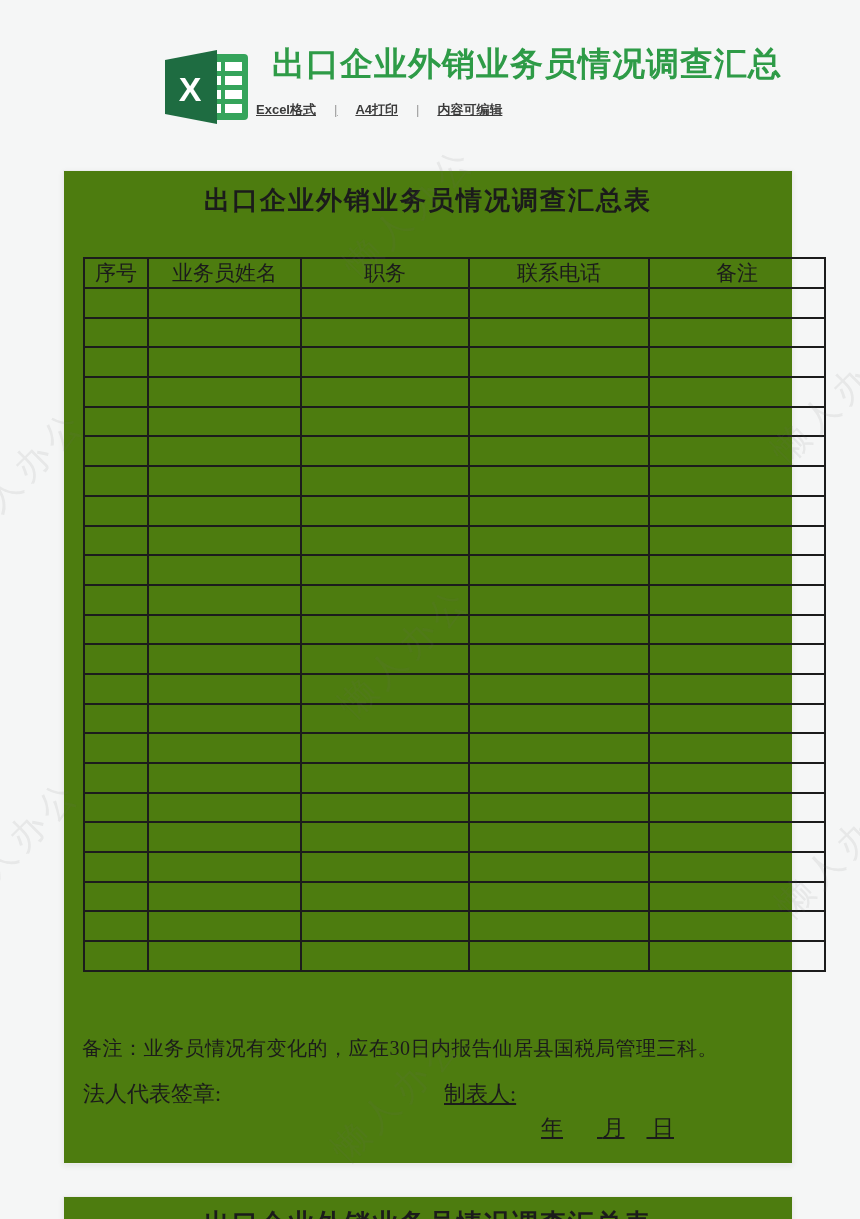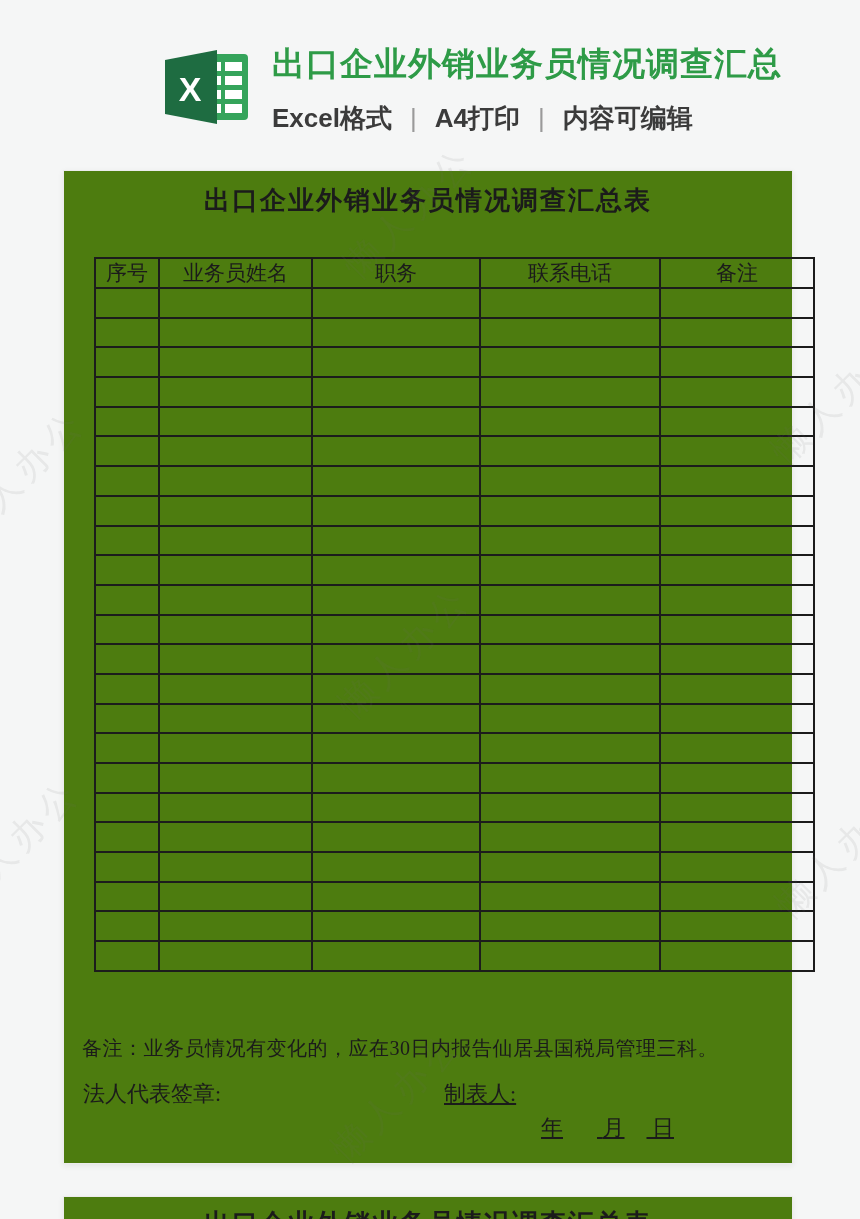--- a/index.html
+++ b/index.html
@@ -13,22 +13,22 @@
 
   
   .site-header { position:absolute; left:0; top:0; width:860px; height:170px; }
   .excel-logo { position:absolute; left:160px; top:45px; width:90px; height:84px; }
   .main-title {
     position:absolute; left:272px; top:42px;
     font-size:33px; font-weight:bold; letter-spacing:1px;
     color:#2e9b47; white-space:nowrap;
   }
   .sub-title {
-    position:absolute; left:272px; top:101px;
-    font-size:26px; font-weight:bold; color:#3b3b3b; white-space:nowrap;
+    position:absolute; left:256px; top:101px;
+    font-size:13px; font-weight:bold; color:#3b3b3b; white-space:nowrap;text-decoration:underline;
   }
   .sub-title .sep { color:#9a9a9a; font-weight:normal; margin:0 18px; }
 
   
   .wm {
     position:absolute; z-index:3;
     font-family:"Liberation Serif", serif;
     font-size:36px; letter-spacing:6px; white-space:nowrap;
     color:rgba(110,110,110,0.10);
     transform:translate(-50%,-50%) rotate(-45deg);
@@ -53,29 +53,29 @@
     white-space:nowrap;
   }
   .card-2 .doc-title { top:9px; }
 
   .company-line {
     position:absolute; left:19px; top:60px;
     font-size:21px; white-space:nowrap;
   }
 
   .survey-table {
-    position:absolute; left:30px; top:86px;
+    position:absolute; left:19px; top:86px;
     width:699px; table-layout:fixed; border-collapse:collapse;
   }
   .survey-table td {
     border:2px solid #1c1c1c; padding:0; height:29.7px;
     font-size:21px; text-align:center; vertical-align:middle;
   }
   .survey-table thead td { height:30px; }
-  .c0{width:64px;} .c1{width:153px;border-radius:10px;} .c2{width:168px;margin-left:36px;} .c3{width:180px;margin-left:18px;} .c4{width:154px;}
+  .c0{width:64px;} .c1{width:153px;border-radius:10px;} .c2{width:168px;margin-left:36px;} .c3{width:180px;margin-left:18px;} .c4{width:176px;}
 
   .note-line {
     position:absolute; left:18px; top:864px;
     font-size:20px; letter-spacing:0.5px; white-space:nowrap;
   }
   .sign-row { position:absolute; left:0; top:908px; width:100%; font-size:22px; }
   .sign-legal { position:absolute; left:19px; white-space:nowrap; }
   .sign-preparer { position:absolute; left:380px; white-space:nowrap;text-decoration:underline; }
   .date-row { position:absolute; left:477px; top:942px; font-size:22px; white-space:nowrap;text-decoration:underline; }
   .date-row .dp { margin-right:34px; }

